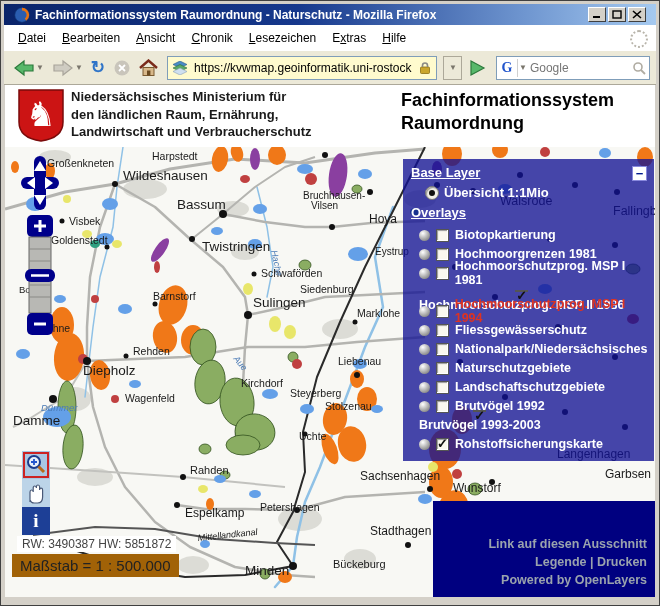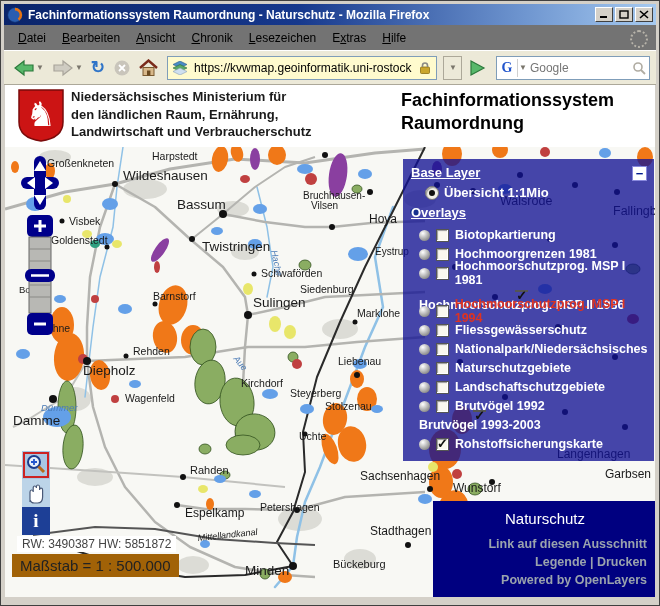--- a/index.html
+++ b/index.html
@@ -1,26 +1,26 @@
 <!DOCTYPE html>
 <html><head>
 <meta charset="utf-8">
 <style>
   html,body{margin:0;padding:0;background:#808080;font-family:"Liberation Sans",sans-serif;}
   .window{position:relative;width:660px;height:606px;background:#d4d0c8;border:1px solid #404040;box-sizing:border-box;overflow:hidden;}
   
   .titlebar{position:absolute;left:3px;top:3px;right:3px;height:21px;
     background:linear-gradient(90deg,#0a246a 0%,#16388c 45%,#6f96d0 80%,#a6caf0 100%);
-    display:flex;align-items:center;padding:0 3px;box-sizing:border-box;}
+    display:flex;align-items:center;padding:0 10px;box-sizing:border-box;}
   .titlebar .title-text{color:#fff;font-size:12px;font-weight:bold;margin-left:5px;white-space:nowrap;overflow:hidden;flex:1;}
   .win-btns{display:flex;gap:2px;}
   .wbtn{width:18px;height:15px;background:#d4d0c8;border:1px solid;border-color:#fff #404040 #404040 #fff;
     display:flex;align-items:center;justify-content:center;padding:0;cursor:default;}
   
-  .menubar{position:absolute;left:3px;top:24px;right:3px;height:25px;background:#737373;border-bottom:1px solid #c8c4b8;
+  .menubar{position:absolute;left:3px;top:24px;right:3px;height:25px;background:#ffffff;border-bottom:1px solid #c8c4b8;
     display:flex;align-items:center;padding-left:6px;font-size:12px;color:#000;}
   .menu-item{padding:3px 8px;cursor:default;}
   .menu-item u{text-decoration:underline;}
   .throbber{position:absolute;right:8px;top:5px;width:14px;height:14px;border:2px dotted #b8b4aa;border-radius:50%;}
   
   .toolbar{position:absolute;left:3px;top:49px;right:3px;height:35px;background:#ece9d8;border-top:1px solid #fff;
     border-bottom:1px solid #aca899;display:flex;align-items:center;padding:0 6px;box-sizing:border-box;gap:2px;}
   .tbtn{display:flex;align-items:center;justify-content:center;height:28px;padding:0 2px;border:1px solid transparent;}
   .caret{font-size:8px;color:#7a766c;margin-left:1px;}
   .reload-glyph{font-size:17px;font-weight:bold;color:#2f74c8;line-height:1;}
@@ -527,21 +527,20 @@
             </div>
             <div class="ov-row" style="top: 277px;">
               <span class="sphere"></span>
               <span class="cbx on"></span>
               <span>Rohstoffsicherungskarte</span>
             </div>
           </div>
       </div>
 
       <div class="infopanel">
-        <div class="ip-title">Naturschutz</div>
         <div class="ip-links">
           <div><a style="text-decoration:none;color:#9aa3ad;cursor:pointer;">Link auf diesen Ausschnitt</a></div>
           <div>
             <a style="text-decoration:none;color:#9aa3ad;cursor:pointer;">Legende</a>
             <span>|</span>
             <a style="text-decoration:none;color:#9aa3ad;cursor:pointer;">Drucken</a>
           </div>
           <div><a style="text-decoration:none;color:#9aa3ad;cursor:pointer;">Powered by OpenLayers</a></div>
         </div>
       </div>

